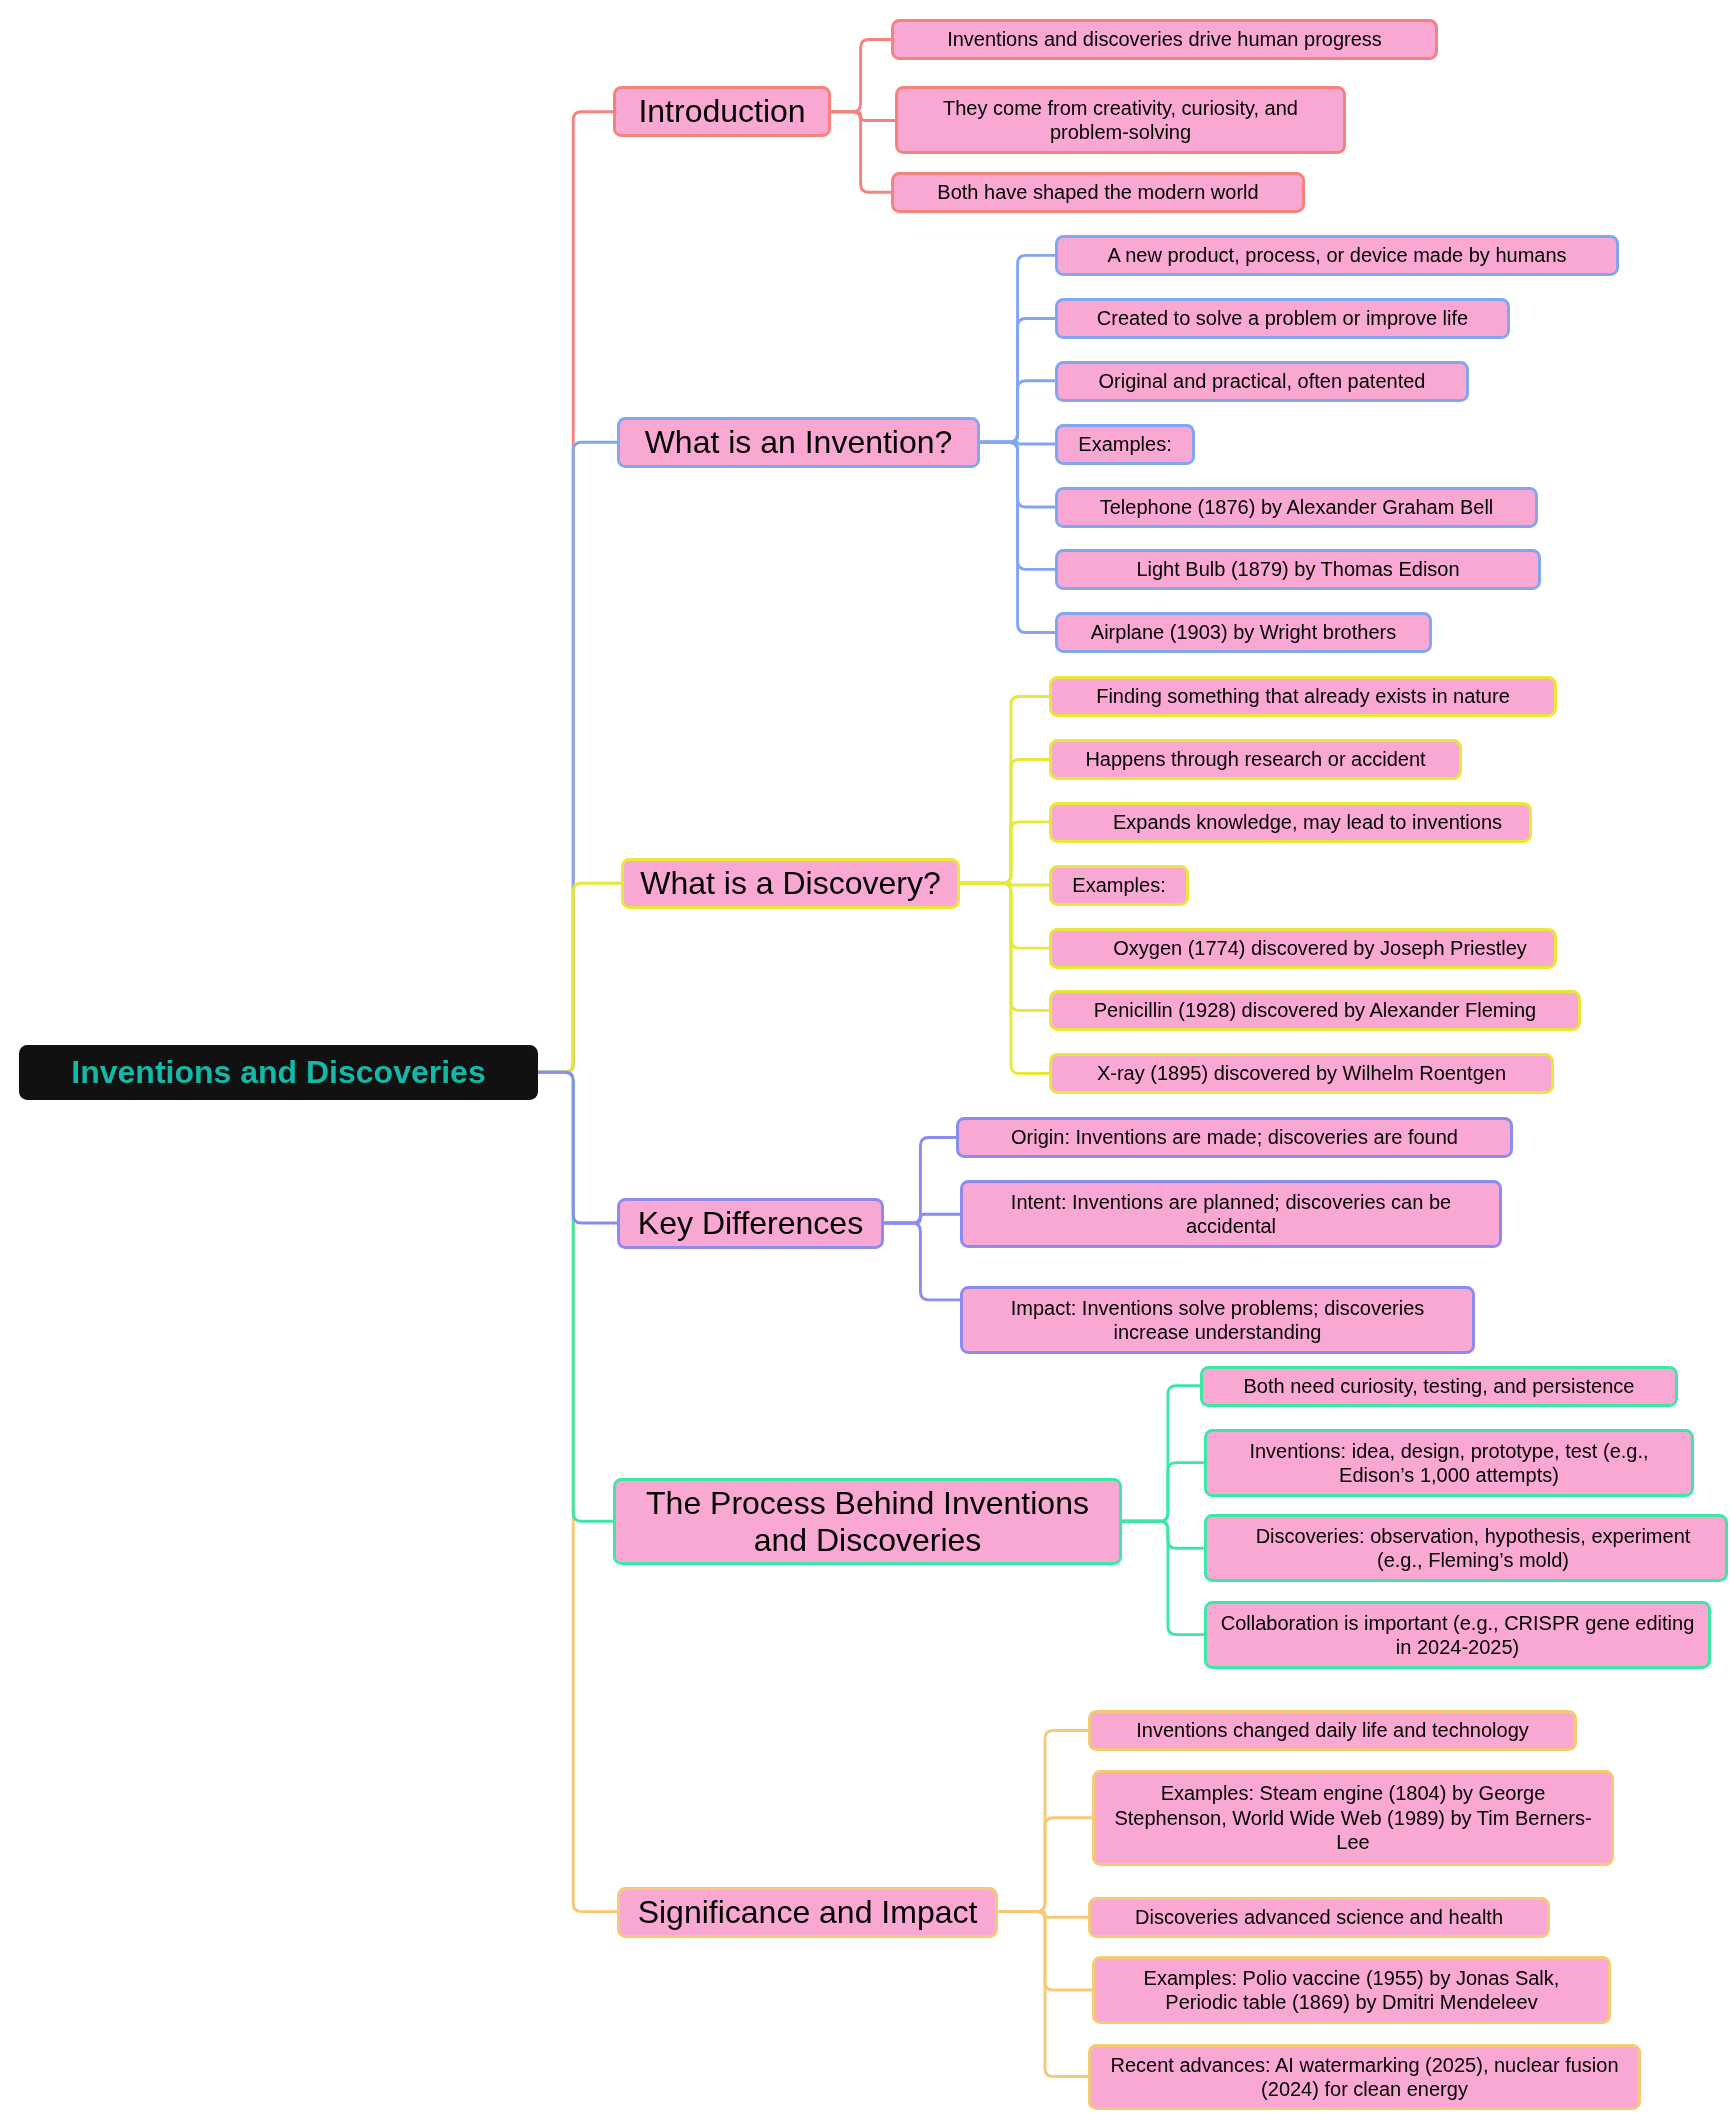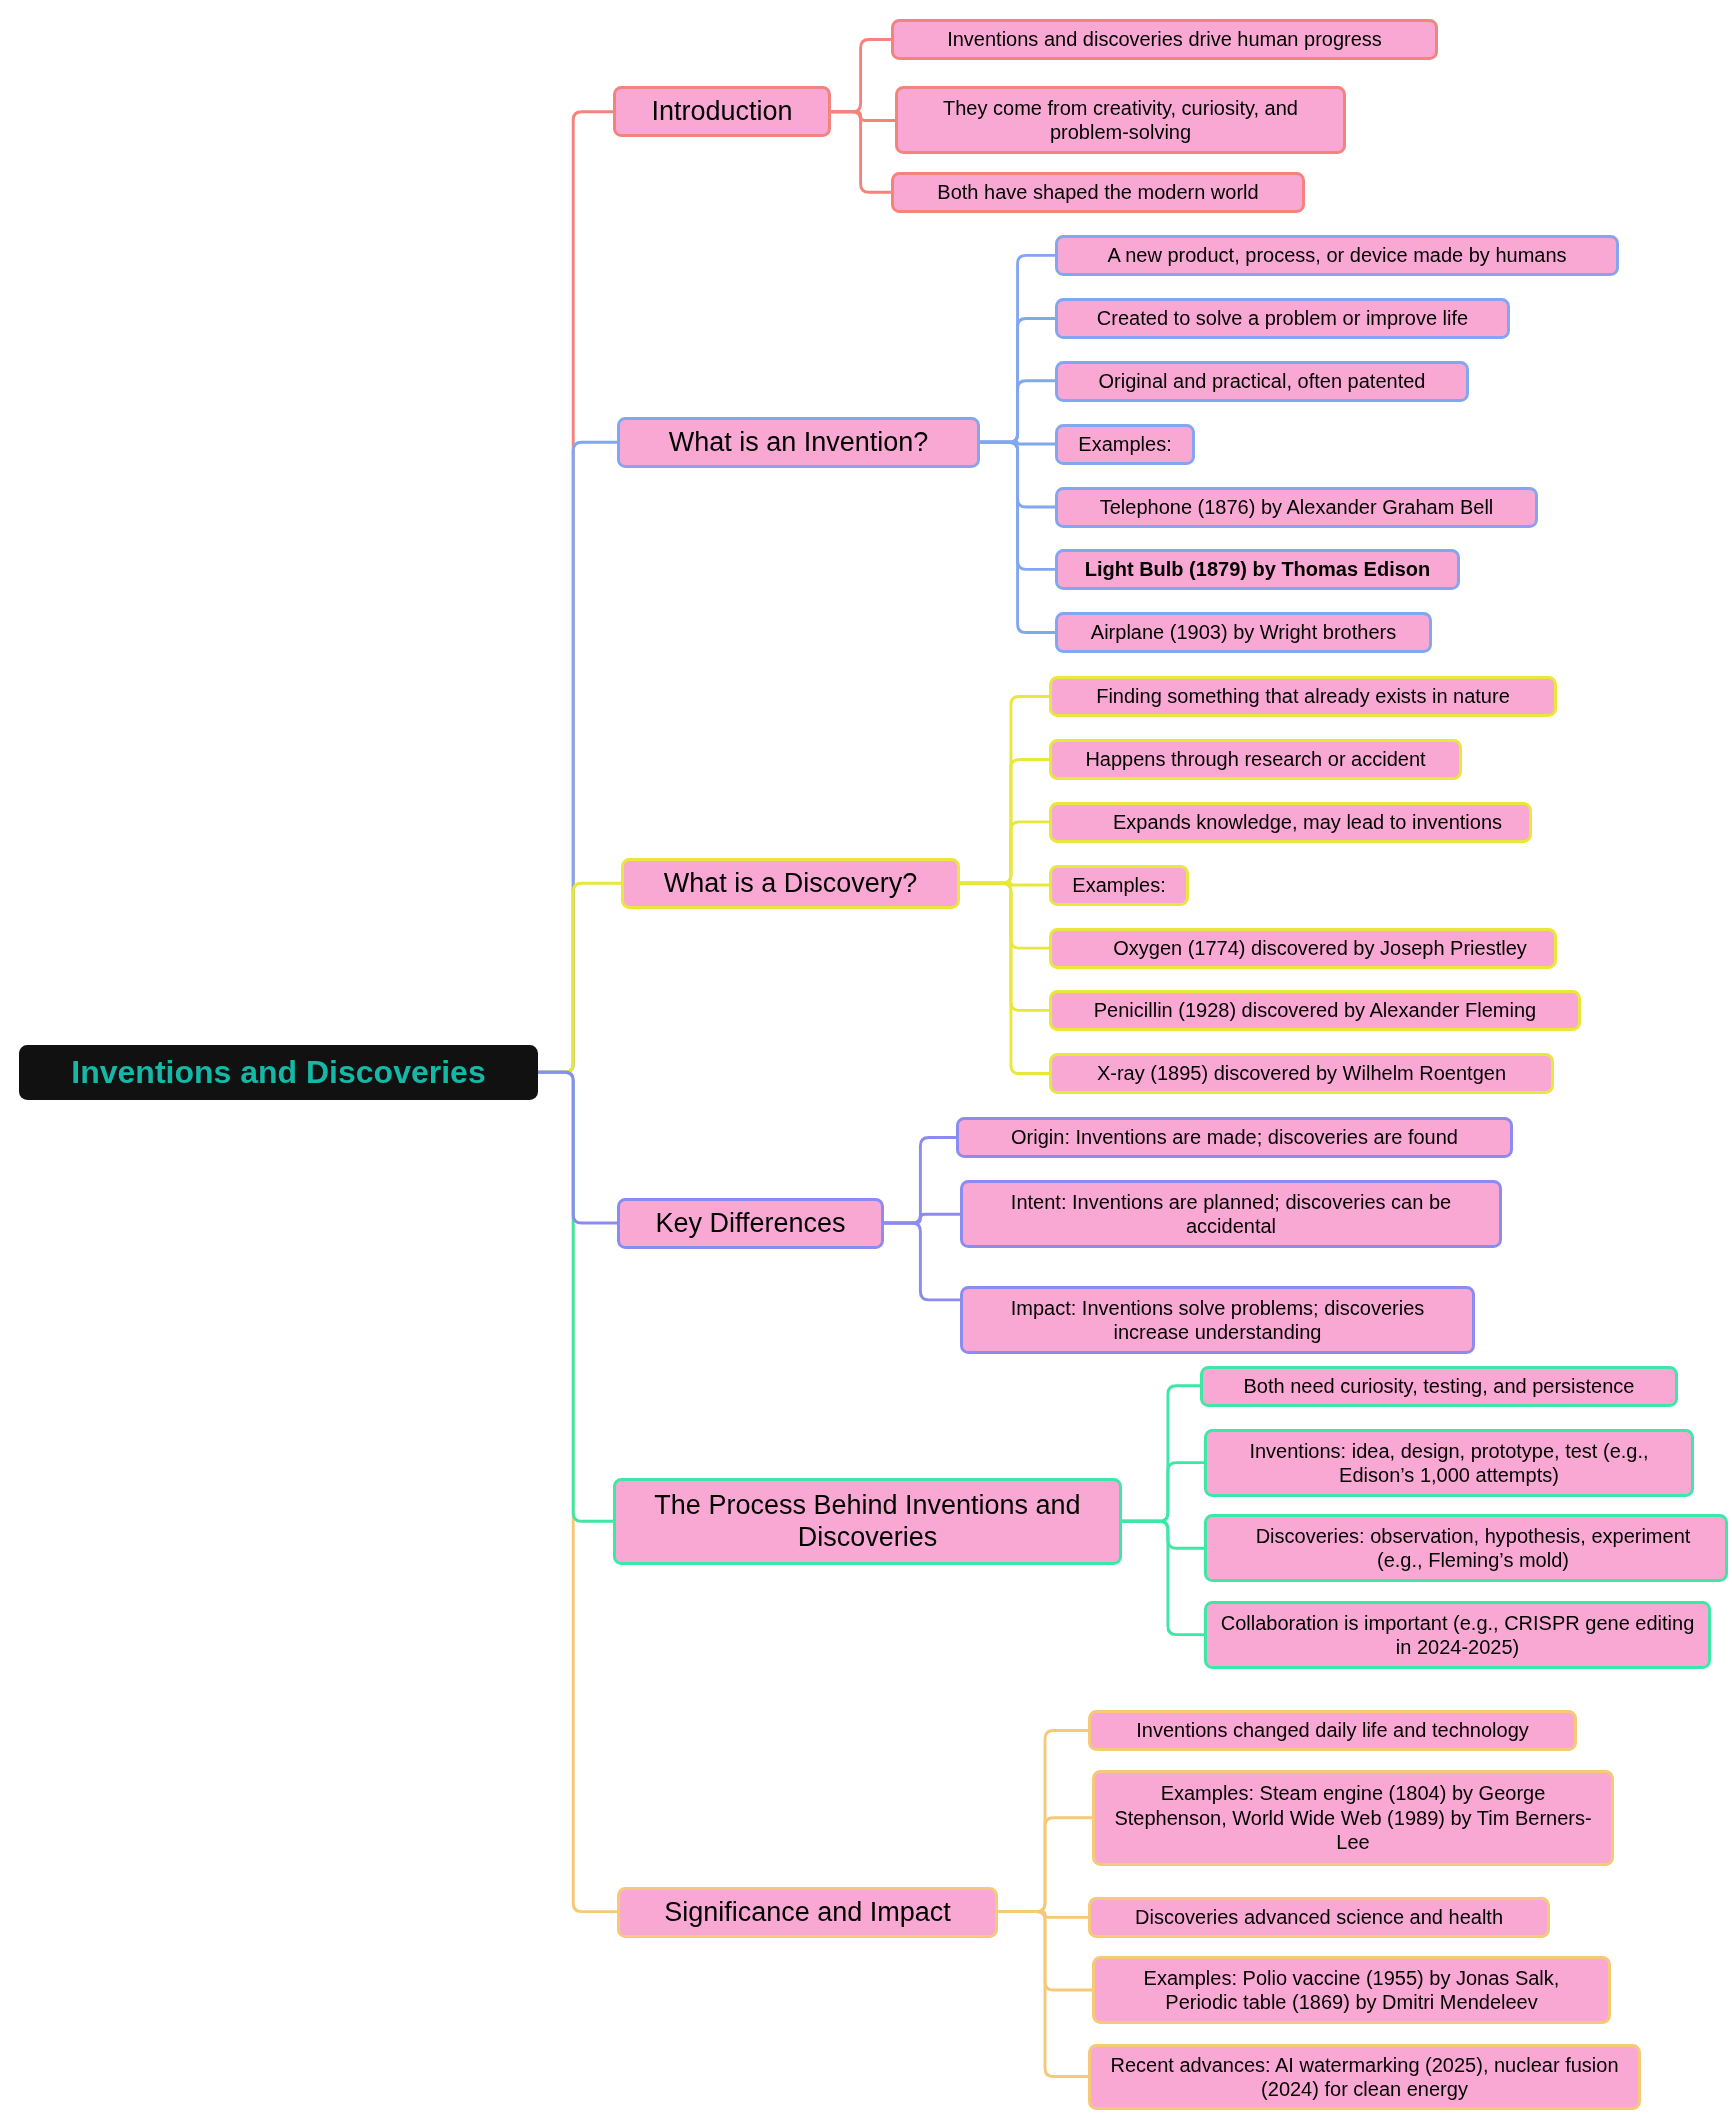--- a/index.html
+++ b/index.html
@@ -17,21 +17,21 @@
     display:flex;align-items:center;justify-content:center;
     text-align:center;
     background:#f9a8d4;
     border:3.3px solid #999;
     border-radius:8.3px;
     color:#000;
     font-size:20px;
     line-height:1.22;
     padding:3.3px 10px;
   }
-  .branch{font-size:27px;line-height:1.15;}
+  .branch{font-size:32px;line-height:1.15;}
   .root{
     background:#111111;color:#ffffff;
     border:none;border-radius:8.3px;
     font-weight:bold;font-size:32px;
   }
 </style>
 </head>
 <body>
 
 <div id="canvas">
@@ -76,21 +76,21 @@
     <div class="node branch" style="left: 613px; top: 86px; width: 218px; height: 51px; border-color: rgb(244, 131, 125);">Introduction</div>
     <div class="node leaf" style="left: 891px; top: 19px; width: 547px; height: 41px; border-color: rgb(244, 131, 125);">Inventions and discoveries drive human progress</div>
     <div class="node leaf" style="left: 895px; top: 86px; width: 451px; height: 68px; border-color: rgb(244, 131, 125);">They come from creativity, curiosity, and problem-solving</div>
     <div class="node leaf" style="left: 891px; top: 172px; width: 414px; height: 41px; border-color: rgb(244, 131, 125);">Both have shaped the modern world</div>
     <div class="node branch" style="left: 617px; top: 417px; width: 363px; height: 51px; border-color: rgb(130, 167, 240);">What is an Invention?</div>
     <div class="node leaf" style="left: 1055px; top: 235px; width: 564px; height: 41px; border-color: rgb(130, 167, 240);">A new product, process, or device made by humans</div>
     <div class="node leaf" style="left: 1055px; top: 298px; width: 455px; height: 41px; border-color: rgb(130, 167, 240);">Created to solve a problem or improve life</div>
     <div class="node leaf" style="left: 1055px; top: 361px; width: 414px; height: 41px; border-color: rgb(130, 167, 240);">Original and practical, often patented</div>
     <div class="node leaf" style="left: 1055px; top: 424px; width: 140px; height: 41px; border-color: rgb(130, 167, 240);">Examples:</div>
     <div class="node leaf" style="left: 1055px; top: 487px; width: 483px; height: 41px; border-color: rgb(130, 167, 240);">Telephone (1876) by Alexander Graham Bell</div>
-    <div class="node leaf" style="left: 1055px; top: 549px; width: 405px; height: 41px; border-color: rgb(130, 167, 240); font-weight: bold;">Light Bulb (1879) by Thomas Edison</div>
+    <div class="node leaf" style="left: 1055px; top: 549px; width: 486px; height: 41px; border-color: rgb(130, 167, 240);">Light Bulb (1879) by Thomas Edison</div>
     <div class="node leaf" style="left: 1055px; top: 612px; width: 377px; height: 41px; border-color: rgb(130, 167, 240);">Airplane (1903) by Wright brothers</div>
     <div class="node branch" style="left: 621px; top: 858px; width: 339px; height: 51px; border-color: rgb(232, 232, 58);">What is a Discovery?</div>
     <div class="node leaf" style="left: 1049px; top: 676px; width: 508px; height: 41px; border-color: rgb(232, 232, 58);">Finding something that already exists in nature</div>
     <div class="node leaf" style="left: 1049px; top: 739px; width: 413px; height: 41px; border-color: rgb(232, 232, 58);">Happens through research or accident</div>
     <div class="node leaf" style="left: 1049px; top: 802px; width: 483px; height: 41px; border-color: rgb(232, 232, 58); padding-left: 44px;">Expands knowledge, may lead to inventions</div>
     <div class="node leaf" style="left: 1049px; top: 865px; width: 140px; height: 41px; border-color: rgb(232, 232, 58);">Examples:</div>
     <div class="node leaf" style="left: 1049px; top: 928px; width: 508px; height: 41px; border-color: rgb(232, 232, 58); padding-left: 44px;">Oxygen (1774) discovered by Joseph Priestley</div>
     <div class="node leaf" style="left: 1049px; top: 990px; width: 532px; height: 41px; border-color: rgb(232, 232, 58);">Penicillin (1928) discovered by Alexander Fleming</div>
     <div class="node leaf" style="left: 1049px; top: 1053px; width: 505px; height: 41px; border-color: rgb(232, 232, 58);">X-ray (1895) discovered by Wilhelm Roentgen</div>
     <div class="node branch" style="left: 617px; top: 1198px; width: 267px; height: 51px; border-color: rgb(140, 140, 240);">Key Differences</div>

